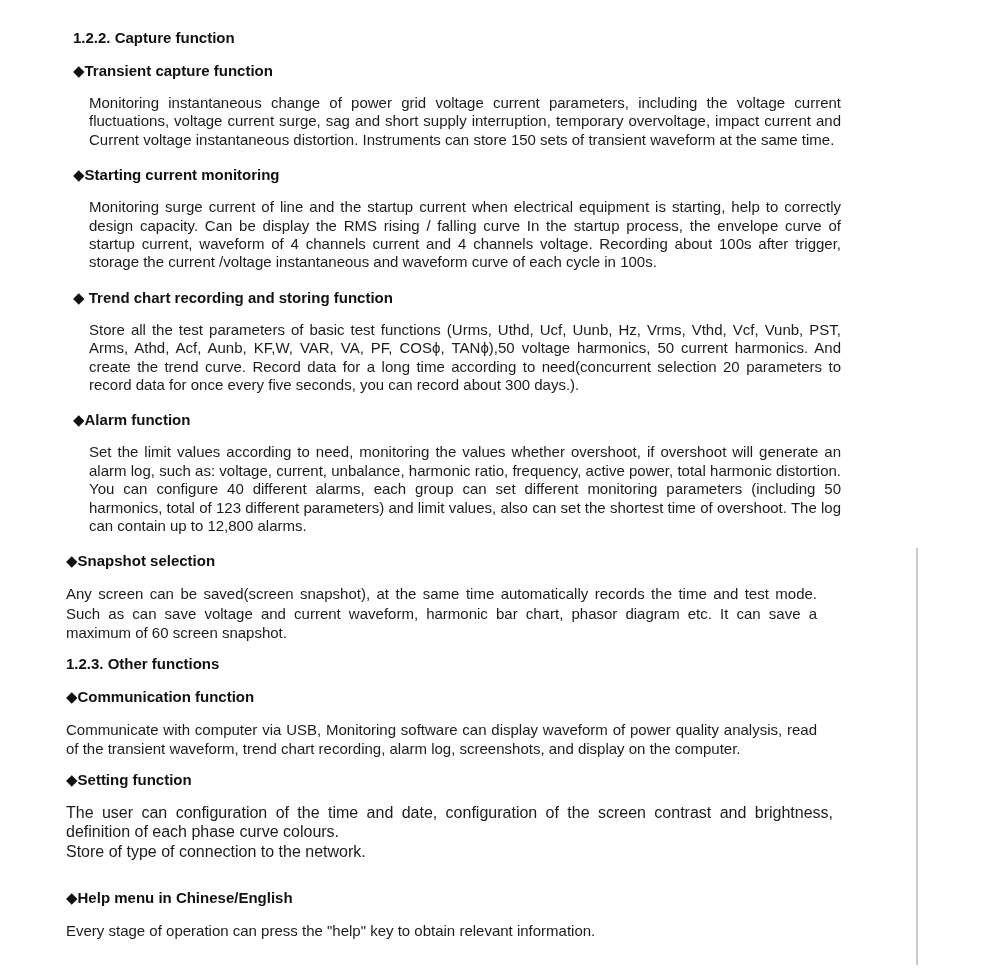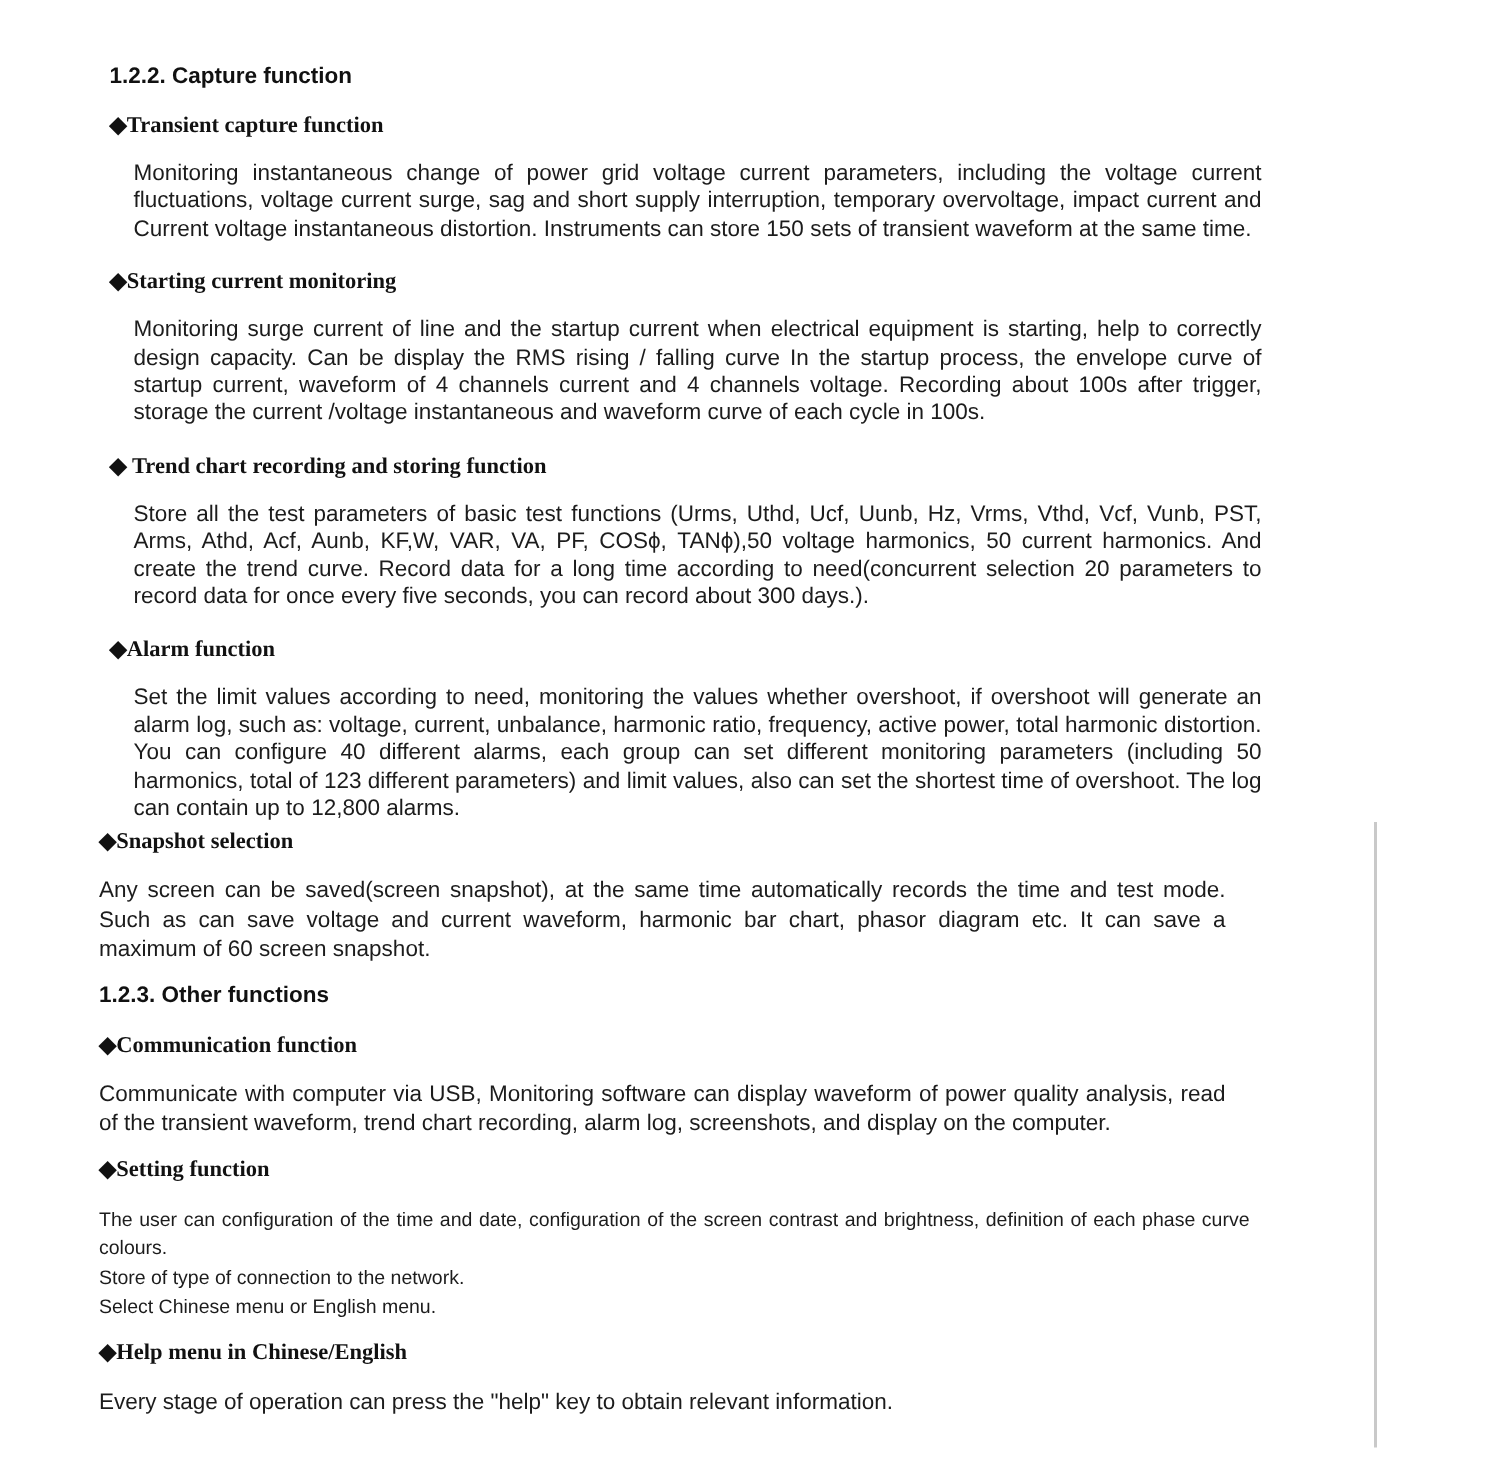--- a/index.html
+++ b/index.html
@@ -13,57 +13,56 @@
     background: #ffffff;
     font-family: "Liberation Sans", "DejaVu Sans", sans-serif;
     color: #1c1c1c;
     overflow: hidden;
   }
   .block {
     position: absolute;
   }
   .block-1 {
     left: 73px;
-    top: 42px;
+    top: 29px;
     width: 768px;
   }
   .block-2 {
     left: 66px;
     top: 552px;
     width: 767px;
   }
   .num-heading {
     font-size: 15px;
     font-weight: 700;
     color: #111111;
     line-height: 18px;
     margin: 0 0 15px 0;
   }
   .bullet-heading {
     font-size: 15px;
     font-weight: 700;
     color: #111111;
     line-height: 18px;
     margin: 0 0 14px 0;
-    font-family: Liberation Serif, serif;
   }
   .para {
     font-size: 15px;
     line-height: 18.4px;
     text-align: justify;
     margin: 0 0 17px 16px;
   }
   .block-2 .para {
     line-height: 19.5px;
     margin: 0 16px 12px 0;
   }
   .setting-lines {
-    font-size: 13px;
+    font-size: 16px;
     line-height: 19.5px;
-    margin: 0 0 12px 0;
+    margin: 0 0 28px 0;
   }
   .setting-lines .first-line {
     text-align: justify;
   }
   .page-edge-line {
     position: absolute;
     left: 916px;
     top: 548px;
     width: 2px;
     height: 417px;
@@ -111,21 +110,20 @@
   <div>
     <h3 class="bullet-heading">◆Communication function</h3>
     <p class="para">Communicate with computer via USB, Monitoring software can display waveform of power quality analysis, read of the transient waveform, trend chart recording, alarm log, screenshots, and display on the computer.</p>
   </div>
 
   <div>
     <h3 class="bullet-heading">◆Setting function</h3>
     <div class="setting-lines">
       <div class="first-line">The user can configuration of the time and date, configuration of the screen contrast and brightness, definition of each phase curve colours.</div>
       <div>Store of type of connection to the network.</div>
-      <div>Select Chinese menu or English menu.</div>
     </div>
   </div>
 
   <div>
     <h3 class="bullet-heading">◆Help menu in Chinese/English</h3>
     <p class="para">Every stage of operation can press the "help" key to obtain relevant information.</p>
   </div>
 
 </div>
 

